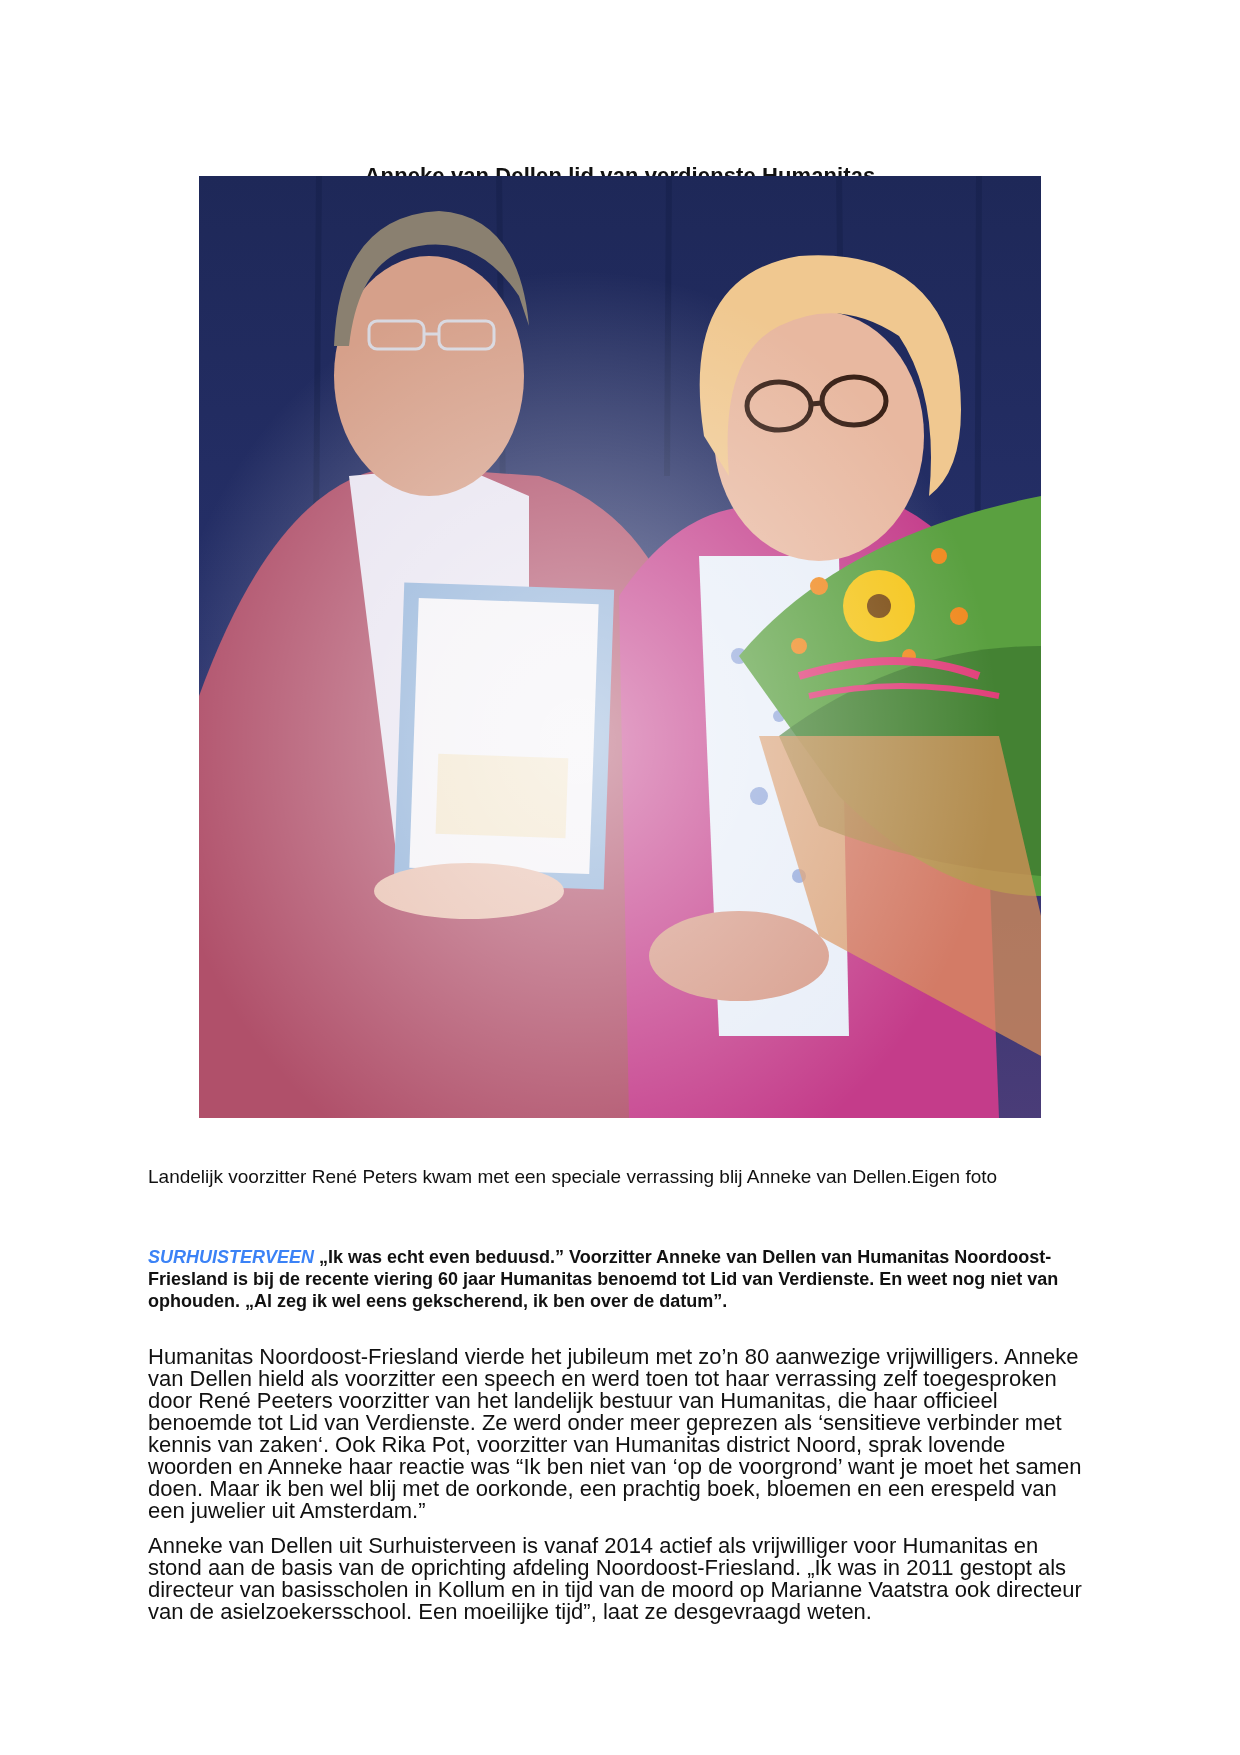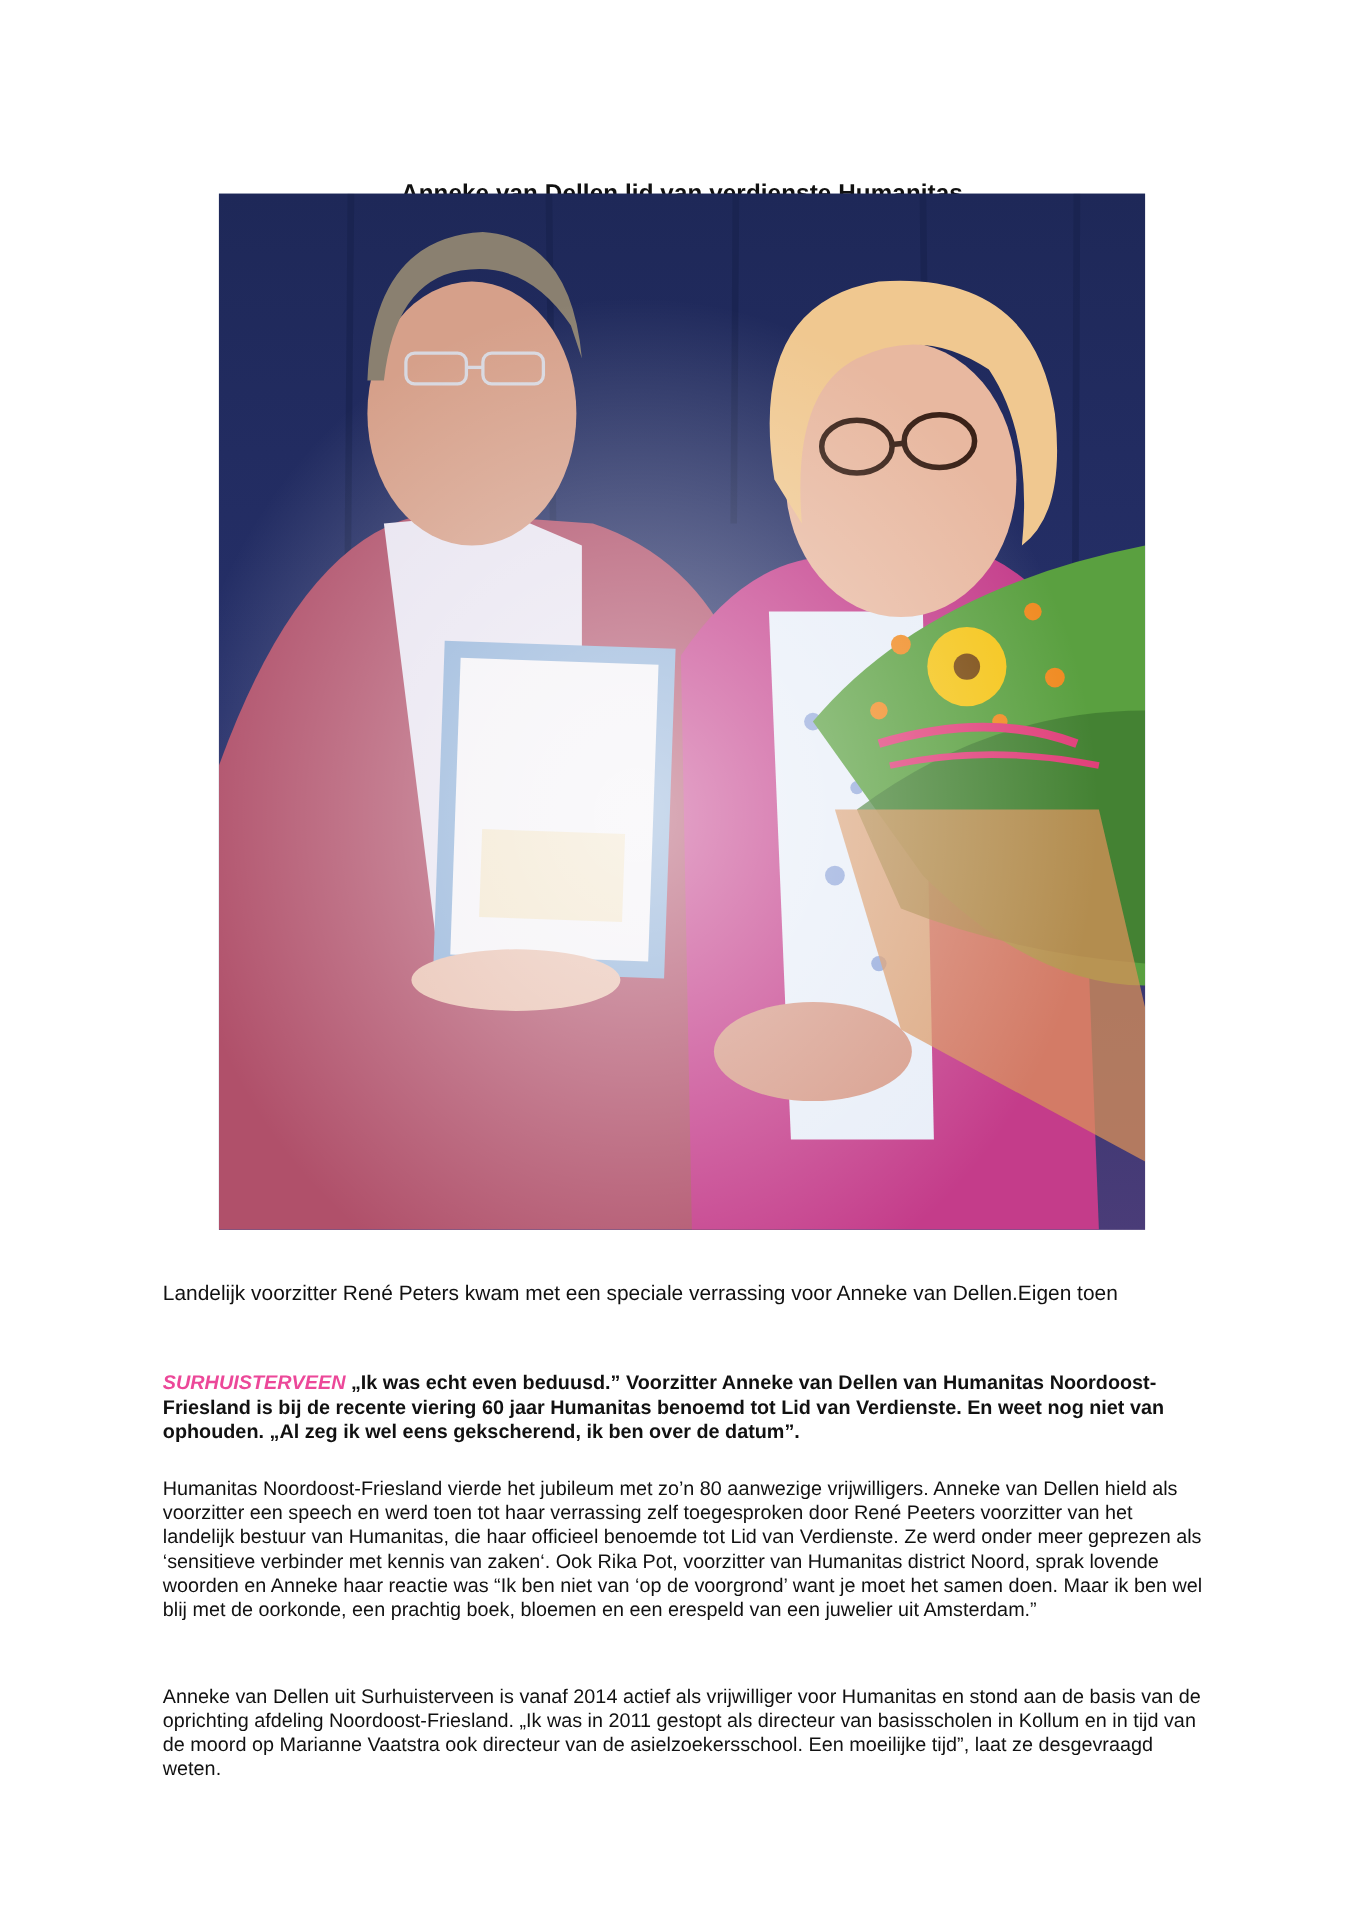--- a/index.html
+++ b/index.html
@@ -53,29 +53,29 @@
     .lead {
       position: absolute;
       left: 148px;
       top: 1228px;
       width: 945px;
       font-size: 18px;
       font-weight: bold;
       line-height: 22px;
     }
     .dateline {
-      color: #ec4899;
+      color: #3b82f6;
       font-style: italic;
       font-weight: bold;
     }
     .para {
       position: absolute;
       left: 148px;
       width: 945px;
-      font-size: 18px;
+      font-size: 22px;
       line-height: 22px;
     }
     .para1 { top: 1324px; }
     .para2 { top: 1513px; }
   </style>
 </head>
 <body>
 
 <div class="page">
 
@@ -159,21 +159,21 @@
       <rect x="215" y="425" width="180" height="270" fill="#f4f2f6" transform="rotate(2 305 560)"></rect>
       <rect x="240" y="580" width="130" height="80" fill="#f0dcb0" opacity="0.6" transform="rotate(2 305 560)"></rect>
 
       <ellipse cx="270" cy="715" rx="95" ry="28" fill="#e8c0b0"></ellipse>
       <ellipse cx="540" cy="780" rx="90" ry="45" fill="#d69a88"></ellipse>
 
       <rect x="0" y="0" width="842" height="942" fill="url(#glow)"></rect>
     </svg>
   </div>
 
-  <p class="caption">Landelijk voorzitter René Peters kwam met een speciale verrassing voor Anneke van Dellen.Eigen toen</p>
+  <p class="caption">Landelijk voorzitter René Peters kwam met een speciale verrassing blij Anneke van Dellen.Eigen foto</p>
 
   <p class="lead"><span class="dateline">SURHUISTERVEEN</span><span> „Ik was echt even beduusd.” Voorzitter Anneke van Dellen van Humanitas Noordoost-Friesland is bij de recente viering 60 jaar Humanitas benoemd tot Lid van Verdienste. En weet nog niet van ophouden. „Al zeg ik wel eens gekscherend, ik ben over de datum”.</span></p>
 
   <p class="para para1">Humanitas Noordoost-Friesland vierde het jubileum met zo’n 80 aanwezige vrijwilligers. Anneke van Dellen hield als voorzitter een speech en werd toen tot haar verrassing zelf toegesproken door René Peeters voorzitter van het landelijk bestuur van Humanitas, die haar officieel benoemde tot Lid van Verdienste. Ze werd onder meer geprezen als ‘sensitieve verbinder met kennis van zaken‘. Ook Rika Pot, voorzitter van Humanitas district Noord, sprak lovende woorden en Anneke haar reactie was “Ik ben niet van ‘op de voorgrond’ want je moet het samen doen. Maar ik ben wel blij met de oorkonde, een prachtig boek, bloemen en een erespeld van een juwelier uit Amsterdam.”</p>
 
   <p class="para para2">Anneke van Dellen uit Surhuisterveen is vanaf 2014 actief als vrijwilliger voor Humanitas en stond aan de basis van de oprichting afdeling Noordoost-Friesland. „Ik was in 2011 gestopt als directeur van basisscholen in Kollum en in tijd van de moord op Marianne Vaatstra ook directeur van de asielzoekersschool. Een moeilijke tijd”, laat ze desgevraagd weten.</p>
 
 </div>
 
 </body></html>

